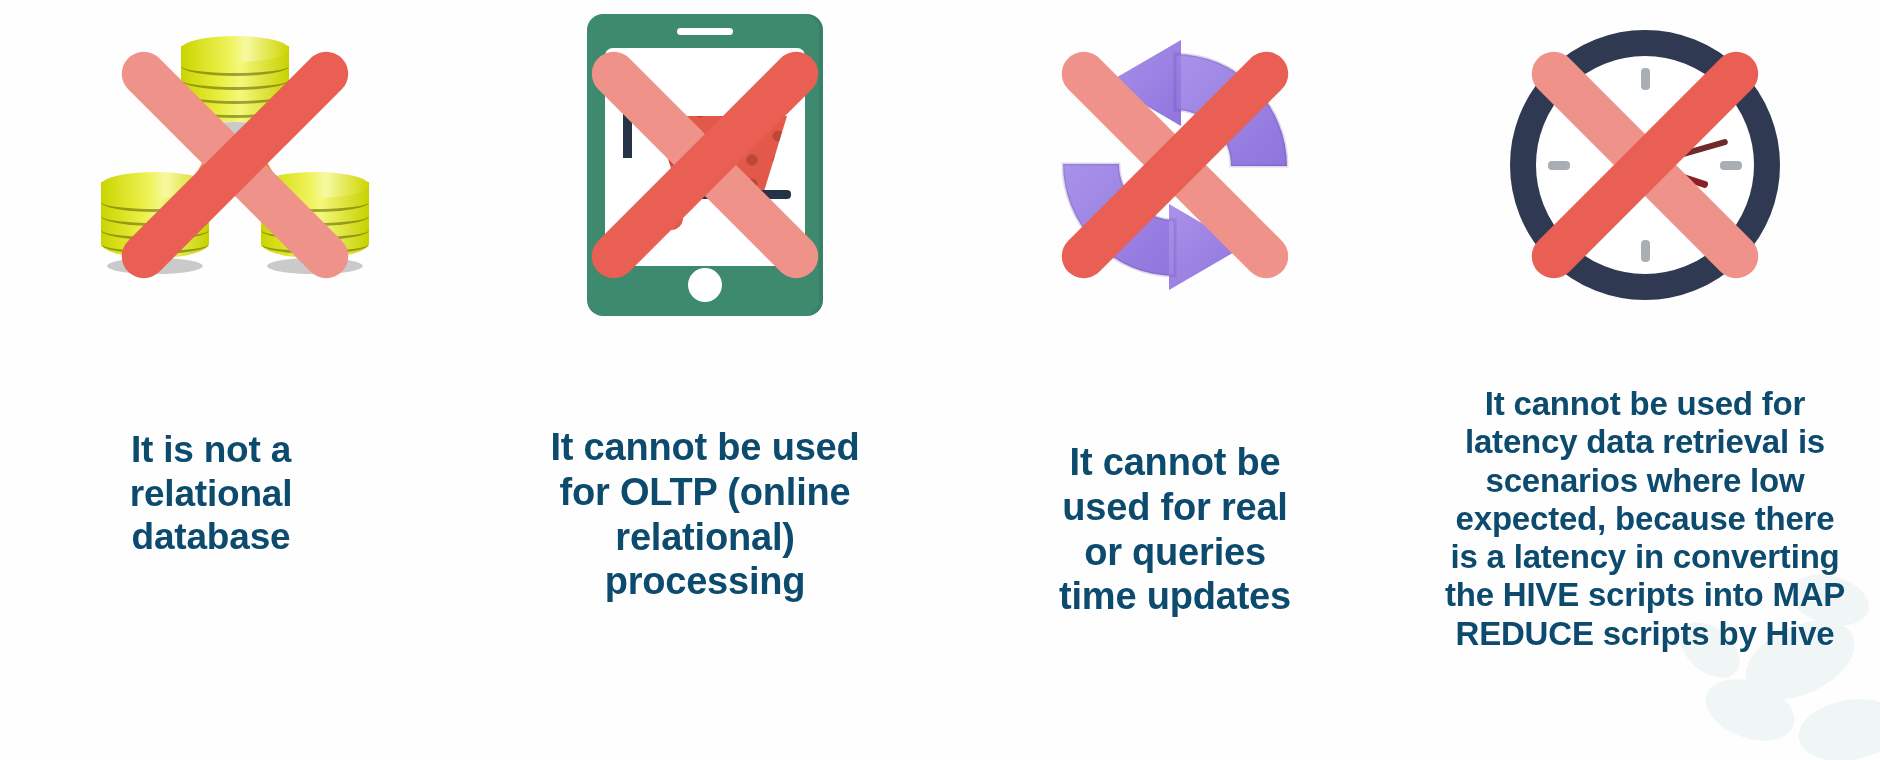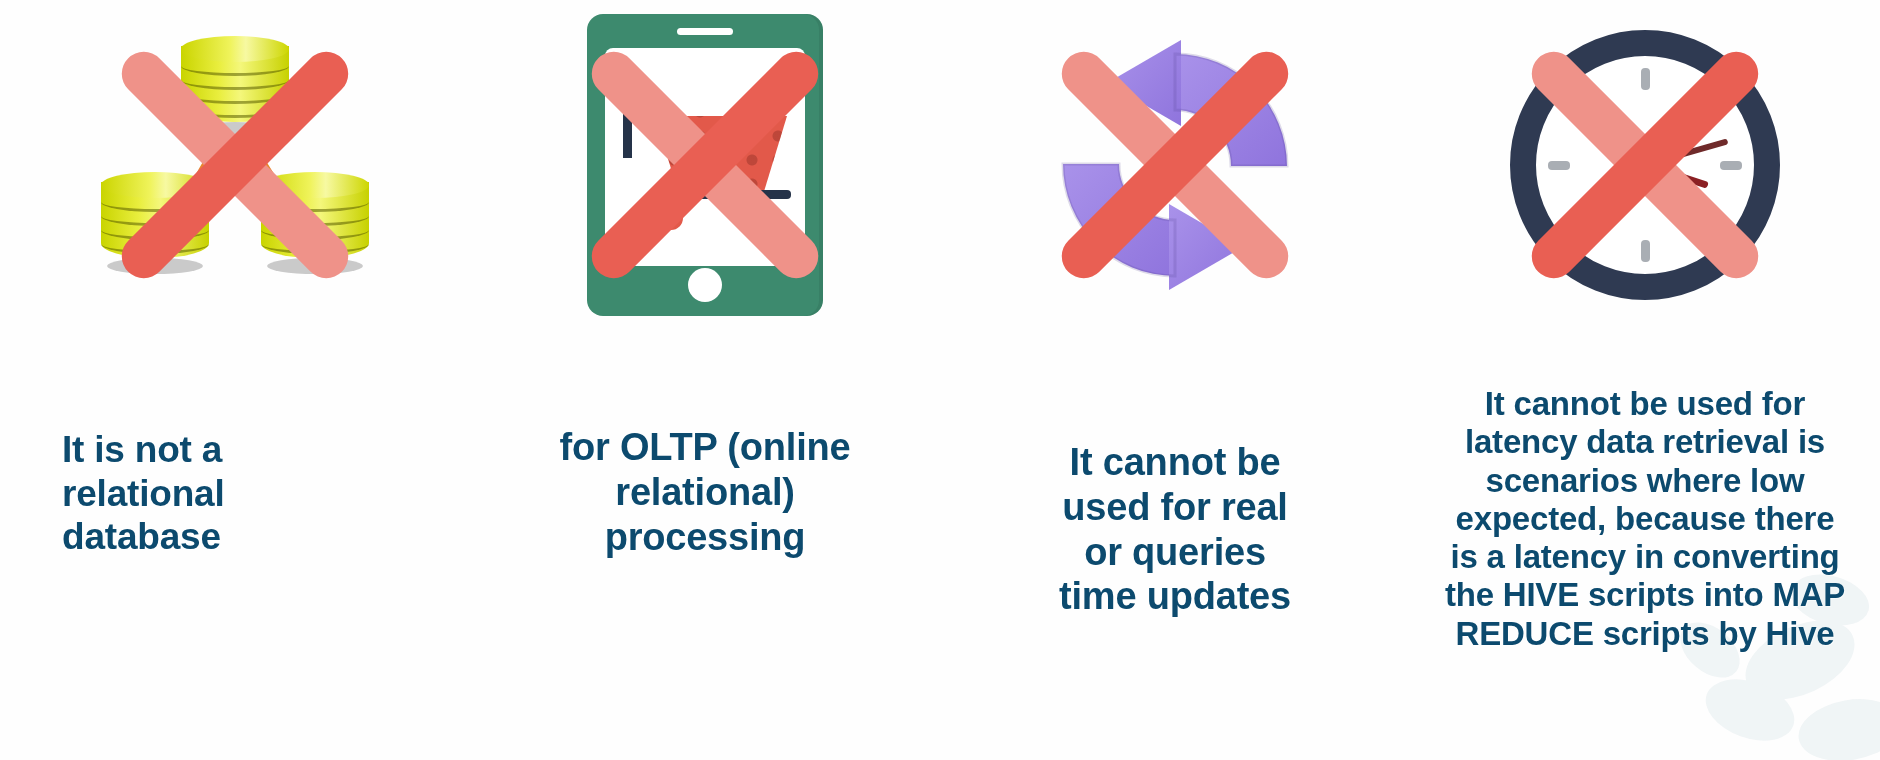--- a/index.html
+++ b/index.html
@@ -61,21 +61,21 @@
     text-align: center;
     color: #0c4a6e;
     font-weight: bold;
     line-height: 1.18;
     letter-spacing: -0.2px;
     text-shadow: 1px 1px 0 rgba(255,255,255,.55);
     padding: 0 14px;
   }
 
   
-  .panel--db .panel-caption      { top: 428px; font-size: 37px; width: 300px; left: 48px; text-align: left; }
+  .panel--db .panel-caption      { top: 428px; font-size: 37px; width: 300px; left: 61px; text-align: center; }
   .panel--oltp .panel-caption    { top: 425px; font-size: 38px; }
   .panel--realtime .panel-caption{ top: 440px; font-size: 38px; }
   .panel--latency .panel-caption { top: 385px; font-size: 33px; line-height: 1.16; }
 
   
   .xmark {
     position: absolute;
     left: 50%; top: 50%;
     width: 300px; height: 300px;
     transform: translate(-50%, -50%);
@@ -316,20 +316,21 @@
           <div class="home"></div>
         </div>
 
         <div class="xmark">
           <div class="bar b1"></div>
           <div class="bar b2"></div>
         </div>
       </div>
 
       <div class="panel-caption">
+        <div>It cannot be used</div>
         <div>for OLTP (online</div>
         <div>relational)</div>
         <div>processing</div>
       </div>
     </div>
 
     <div class="panel panel--realtime">
       <div class="icon-slot">
 
         <div class="refresh">

